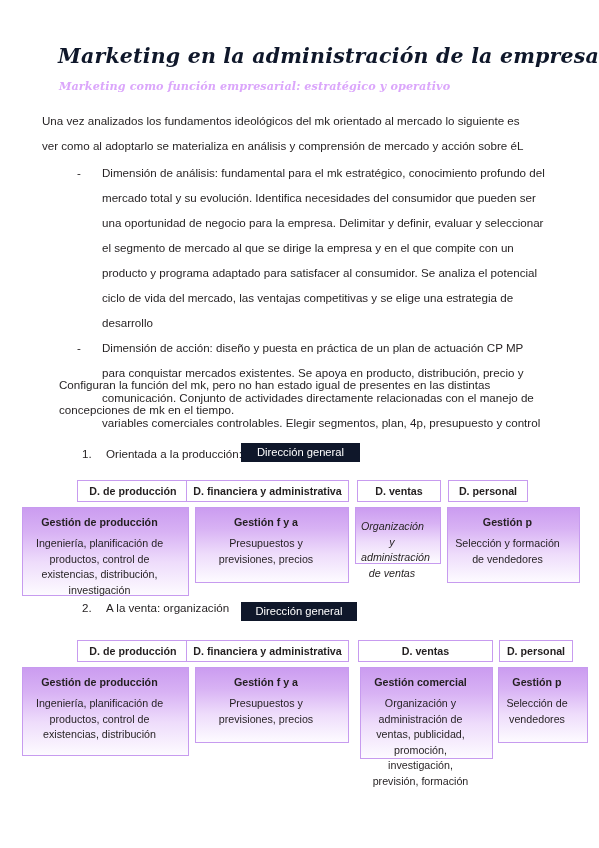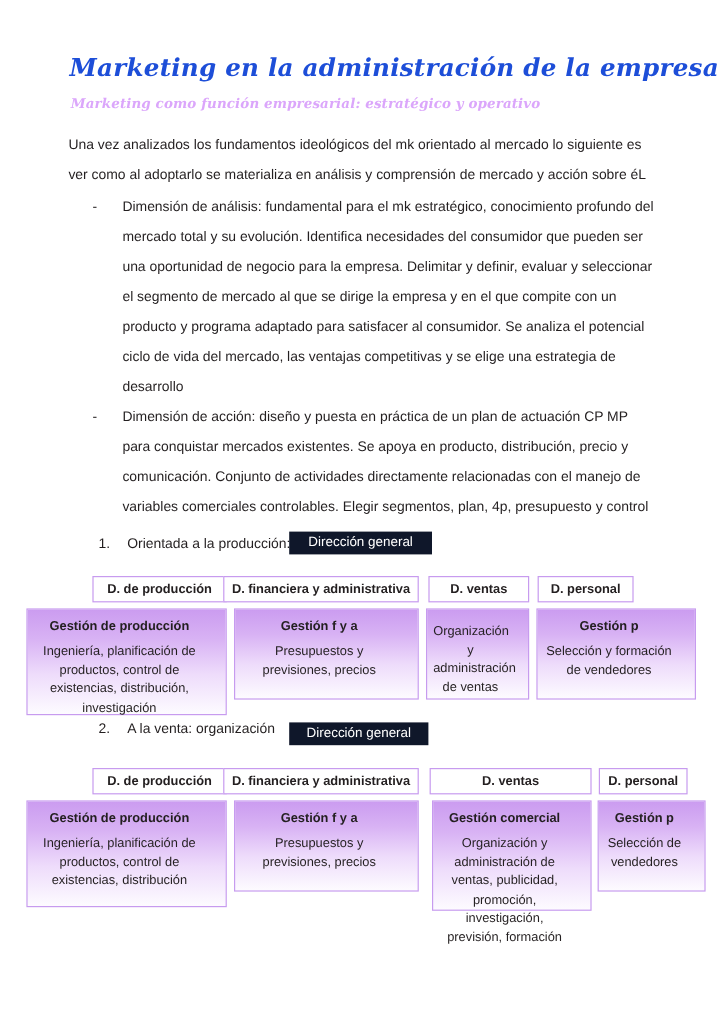--- a/index.html
+++ b/index.html
@@ -27,21 +27,21 @@
   
   .title {
     position: absolute;
     left: 58px;
     top: 44px;
     font-family: "DejaVu Serif", serif;
     font-style: italic;
     font-weight: bold;
     font-size: 20.5px;
     letter-spacing: 0.2px;
-    color: #1d4ed8;
+    color: #0f172a;
     white-space: nowrap;
   }
   .subtitle {
     position: absolute;
     left: 59px;
     top: 79px;
     font-family: "DejaVu Serif", serif;
     font-style: italic;
     font-weight: bold;
     font-size: 11.2px;
@@ -50,21 +50,21 @@
     white-space: nowrap;
   }
 
   
   .para {
     position: absolute;
     font-size: 11.6px;
     line-height: 25px;
     color: #231f20;
   }
-  #intro-para { left: 57px; top: 108px; width: 484px; }
+  #intro-para { left: 42px; top: 108px; width: 484px; }
   #config-para { left: 59px; top: 372px; width: 484px; }
 
   .bullet-list {
     position: absolute;
     left: 59px;
     top: 160px;
     width: 486px;
   }
   .bullet-item {
     position: relative;
@@ -147,21 +147,21 @@
   .fn-box.no-head .fn-body { padding-top: 4px; }
 
   
   #d1-dept-0 { left: 77px;  top: 480px; width: 112px; }
   #d1-dept-1 { left: 186px; top: 480px; width: 163px; }
   #d1-dept-2 { left: 357px; top: 480px; width: 84px;  }
   #d1-dept-3 { left: 448px; top: 480px; width: 80px;  }
 
   #d1-fn-0 { left: 22px;  top: 507px; width: 167px; height: 89px; }
   #d1-fn-1 { left: 195px; top: 507px; width: 154px; height: 76px; }
-  #d1-fn-2 { left: 355px; top: 507px; width: 86px;  height: 76px; }
+  #d1-fn-2 { left: 355px; top: 507px; width: 86px;  height: 57px; font-style: italic; }
   #d1-fn-3 { left: 447px; top: 507px; width: 133px; height: 76px; }
 
   
   #d2-dept-0 { left: 77px;  top: 640px; width: 112px; }
   #d2-dept-1 { left: 186px; top: 640px; width: 163px; }
   #d2-dept-2 { left: 358px; top: 640px; width: 135px; }
   #d2-dept-3 { left: 499px; top: 640px; width: 74px;  }
 
   #d2-fn-0 { left: 22px;  top: 667px; width: 167px; height: 89px; }
   #d2-fn-1 { left: 195px; top: 667px; width: 154px; height: 76px; }
@@ -182,20 +182,21 @@
     <div class="bullet-item">
       <span class="dash">-</span>
       <span>Dimensión de análisis: fundamental para el mk estratégico, conocimiento profundo del mercado total y su evolución. Identifica necesidades del consumidor que pueden ser una oportunidad de negocio para la empresa. Delimitar y definir, evaluar y seleccionar el segmento de mercado al que se dirige la empresa y en el que compite con un producto y programa adaptado para satisfacer al consumidor. Se analiza el potencial ciclo de vida del mercado, las ventajas competitivas y se elige una estrategia de desarrollo</span>
     </div>
     <div class="bullet-item">
       <span class="dash">-</span>
       <span>Dimensión de acción: diseño y puesta en práctica de un plan de actuación CP MP para conquistar mercados existentes. Se apoya en producto, distribución, precio y comunicación. Conjunto de actividades directamente relacionadas con el manejo de variables comerciales controlables. Elegir segmentos, plan, 4p, presupuesto y control</span>
     </div>
   </div>
 
+  <div class="para" id="config-para">Configuran la función del mk, pero no han estado igual de presentes en las distintas concepciones de mk en el tiempo.</div>
 
   <div class="num-item" id="num-item-1">
     <span class="num">1.</span><span>Orientada a la producción: pasivo</span>
   </div>
 
   <div class="dg-box" id="dg-box-1">Dirección general</div>
 
   <div class="dept-box" id="d1-dept-0">D. de producción</div>
   <div class="dept-box" id="d1-dept-1">D. financiera y administrativa</div>
   <div class="dept-box" id="d1-dept-2">D. ventas</div>

